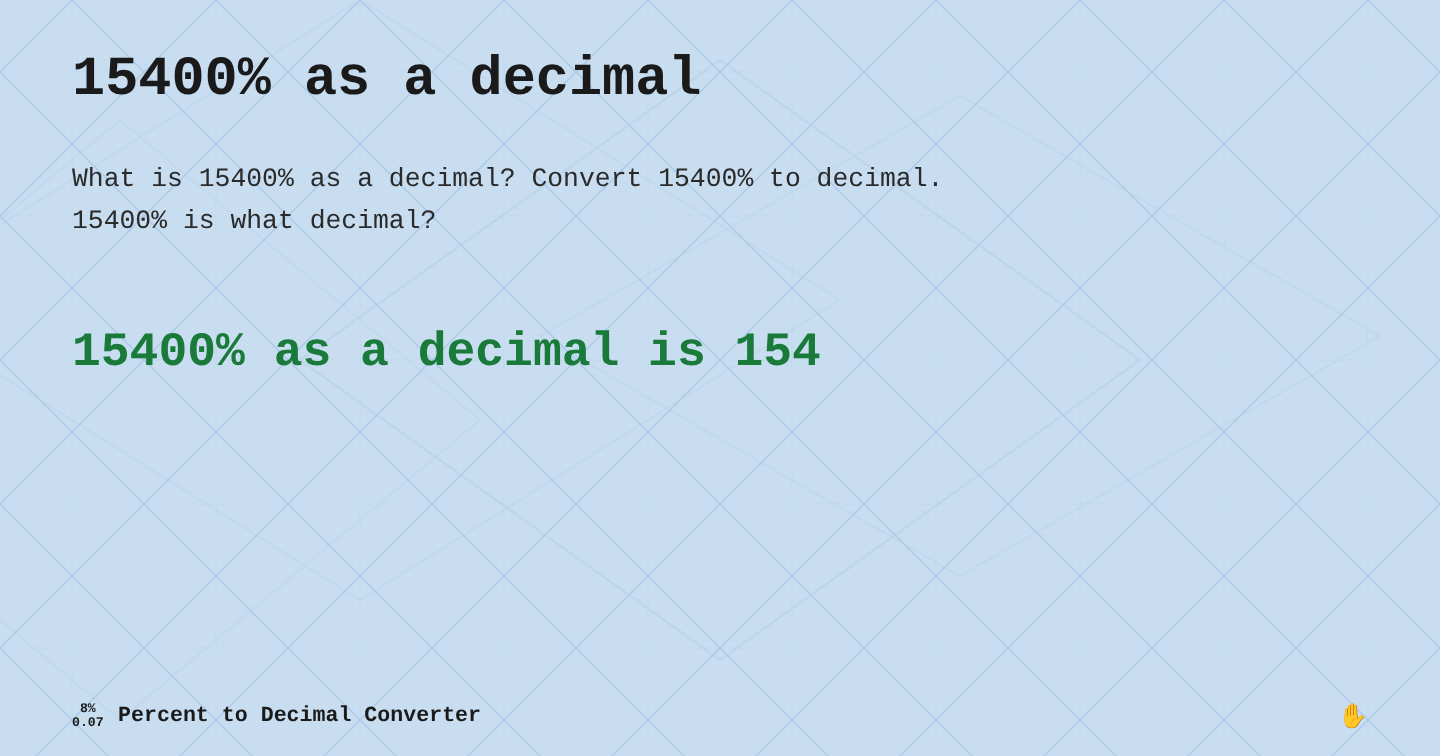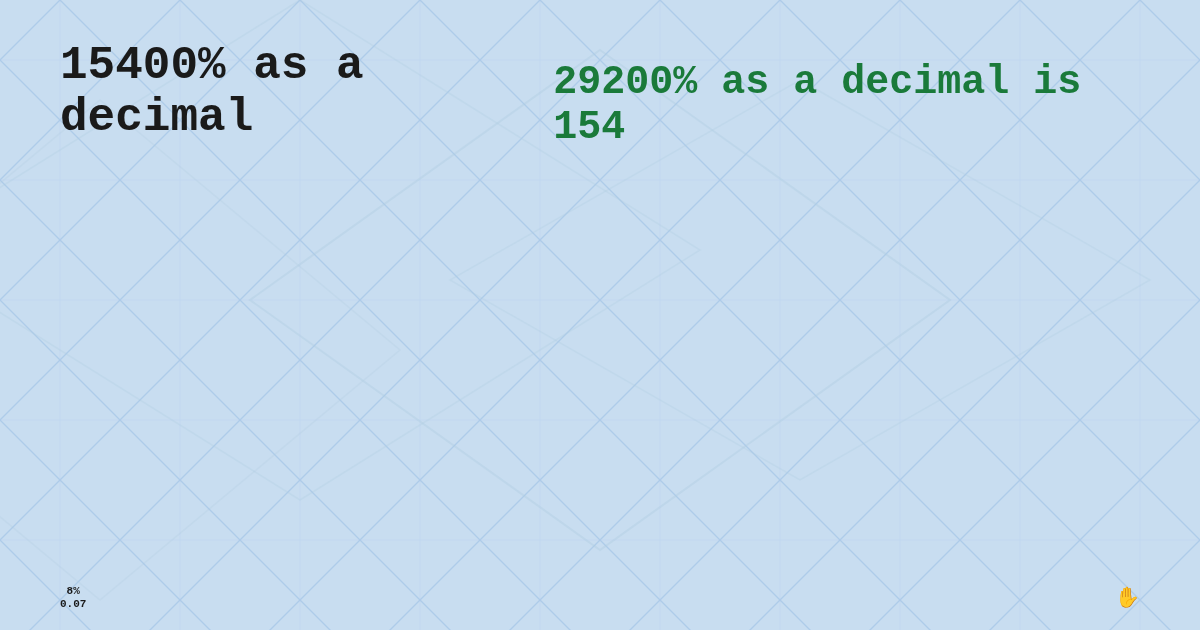--- a/index.html
+++ b/index.html
@@ -26,20 +26,21 @@
       height: 100%;
       z-index: 0;
     }
 
     .content {
       position: relative;
       z-index: 1;
       padding: 40px 60px;
       height: 100%;
       display: flex;
+      flex-direction: column;
     }
 
     .main-title {
       font-size: 46px;
       font-weight: bold;
       color: #1a1a1a;
       margin-bottom: 40px;
       font-family: 'Courier New', Courier, monospace;
     }
 
@@ -134,30 +135,35 @@
 
   <polygon points="600,50 950,300 600,550 250,300" fill="none" stroke="#b0cce0" stroke-width="2" opacity="0.4"></polygon>
   <polygon points="300,0 700,250 300,500 -100,250" fill="none" stroke="#b0cce0" stroke-width="1.5" opacity="0.3"></polygon>
   <polygon points="800,80 1150,280 800,480 450,280" fill="none" stroke="#b0cce0" stroke-width="1.5" opacity="0.3"></polygon>
   <polygon points="100,100 400,350 100,600 -200,350" fill="none" stroke="#b0cce0" stroke-width="1.5" opacity="0.25"></polygon>
 </svg>
 
 <div class="content">
   <h1 class="main-title">15400% as a decimal</h1>
 
+  <p class="description">
+    <span>What is 15400% as a decimal? Convert 15400% to decimal.</span><br>
+    <span>15400% is what decimal?</span>
+  </p>
 
   <div class="result-section">
-    <div class="result-text">29200% as a decimal is 154</div>
+    <div class="result-text">15400% as a decimal is 154</div>
   </div>
 
   <div class="footer">
     <div class="footer-left">
       <div class="percent-icon">
         <span>8%</span>
         <span>0.07</span>
       </div>
+      <span class="footer-label">Percent to Decimal Converter</span>
     </div>
 
     <div class="logo">
       <span class="logo-icon">✋</span>
     </div>
   </div>
 </div>
 
 </body></html>

